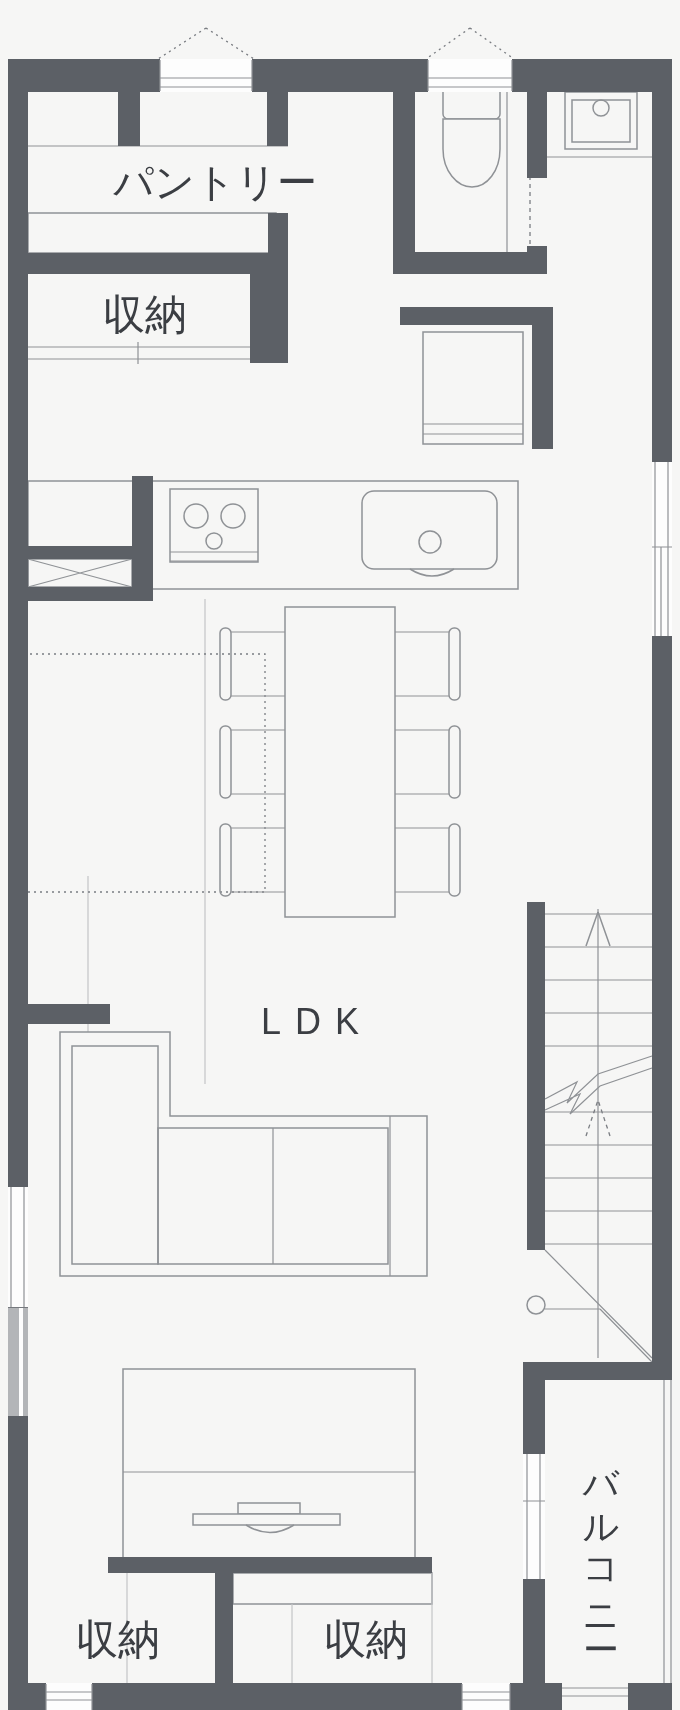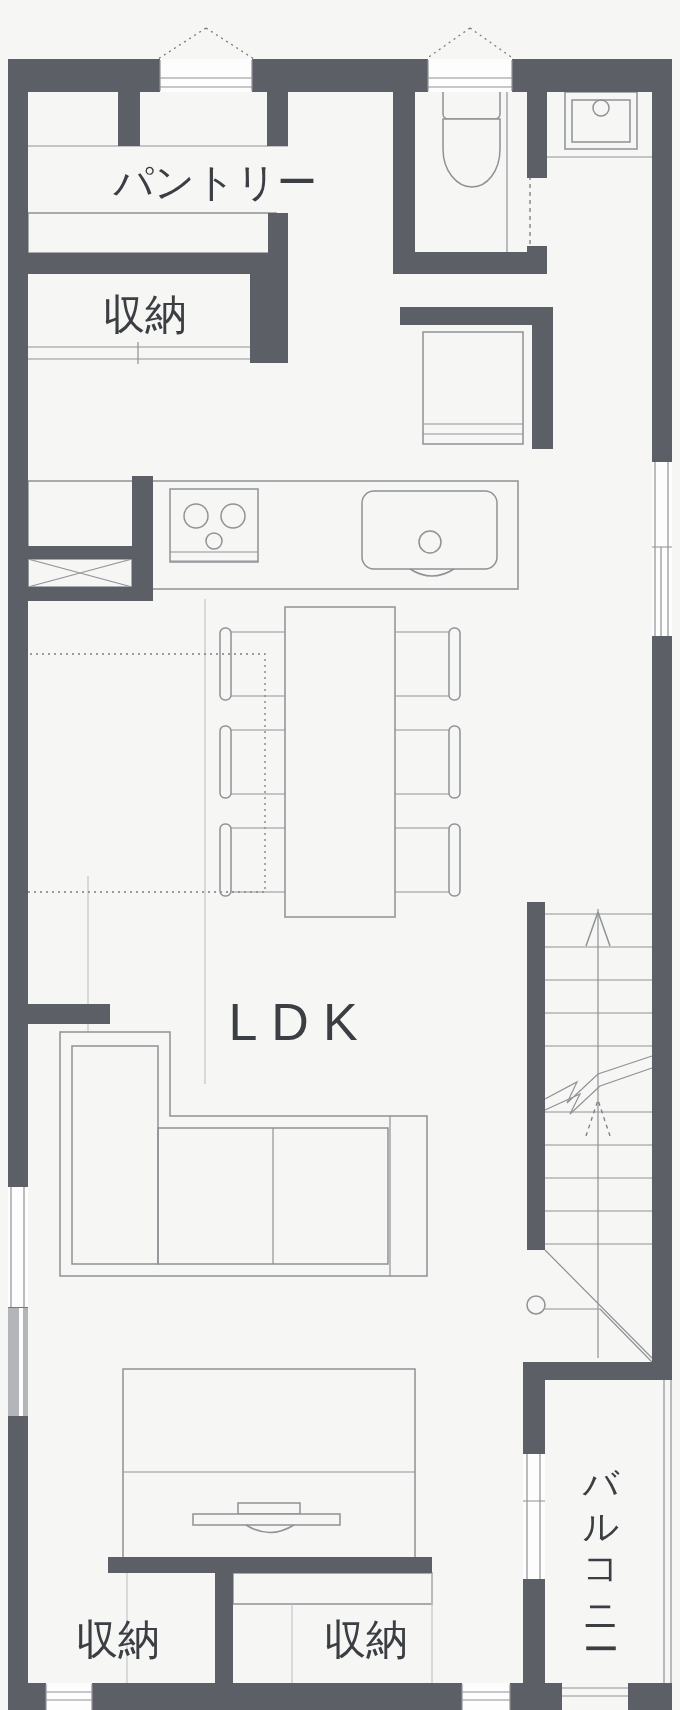--- a/index.html
+++ b/index.html
@@ -16,21 +16,21 @@
   .fl{fill:none;stroke:var(--c-lightline);stroke-width:1.2;}
   .wf{fill:var(--c-window);stroke:none;}
   .wl{fill:none;stroke:var(--c-line);stroke-width:1.2;}
   .dash{fill:none;stroke:var(--c-dash);stroke-width:1.3;stroke-dasharray:4 4;}
   .dot{fill:none;stroke:var(--c-dash);stroke-width:1.3;stroke-dasharray:2 4;}
   .band{fill:var(--c-band);stroke:none;}
   .label{position:absolute;transform:translate(-50%,-50%);color:var(--c-text);
     white-space:nowrap;line-height:1;}
   .lab-pantry{left:215px;top:158px;font-size:40px;}
   .lab-storage-top{left:145px;top:291px;font-size:42px;}
-  .lab-ldk{left:300px;top:998px;font-size:52px;letter-spacing:14px;}
+  .lab-ldk{left:317px;top:998px;font-size:36px;letter-spacing:14px;}
   .lab-balcony{left:601px;top:1516px;font-size:36px;writing-mode:vertical-rl;text-orientation:upright;letter-spacing:6px;}
   .lab-storage-bl{left:118px;top:1616px;font-size:42px;}
   .lab-storage-br{left:366px;top:1616px;font-size:42px;}
 </style>
 </head>
 <body>
 
 <div class="plan-wrap">
 <svg width="680" height="1710" viewBox="0 0 680 1710">
 

